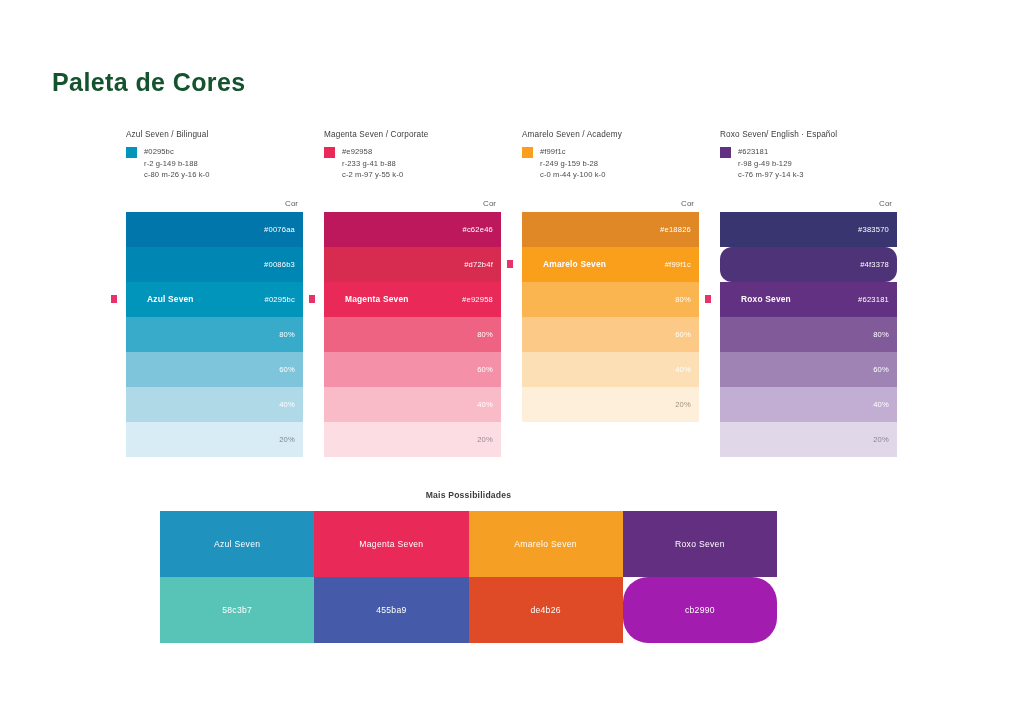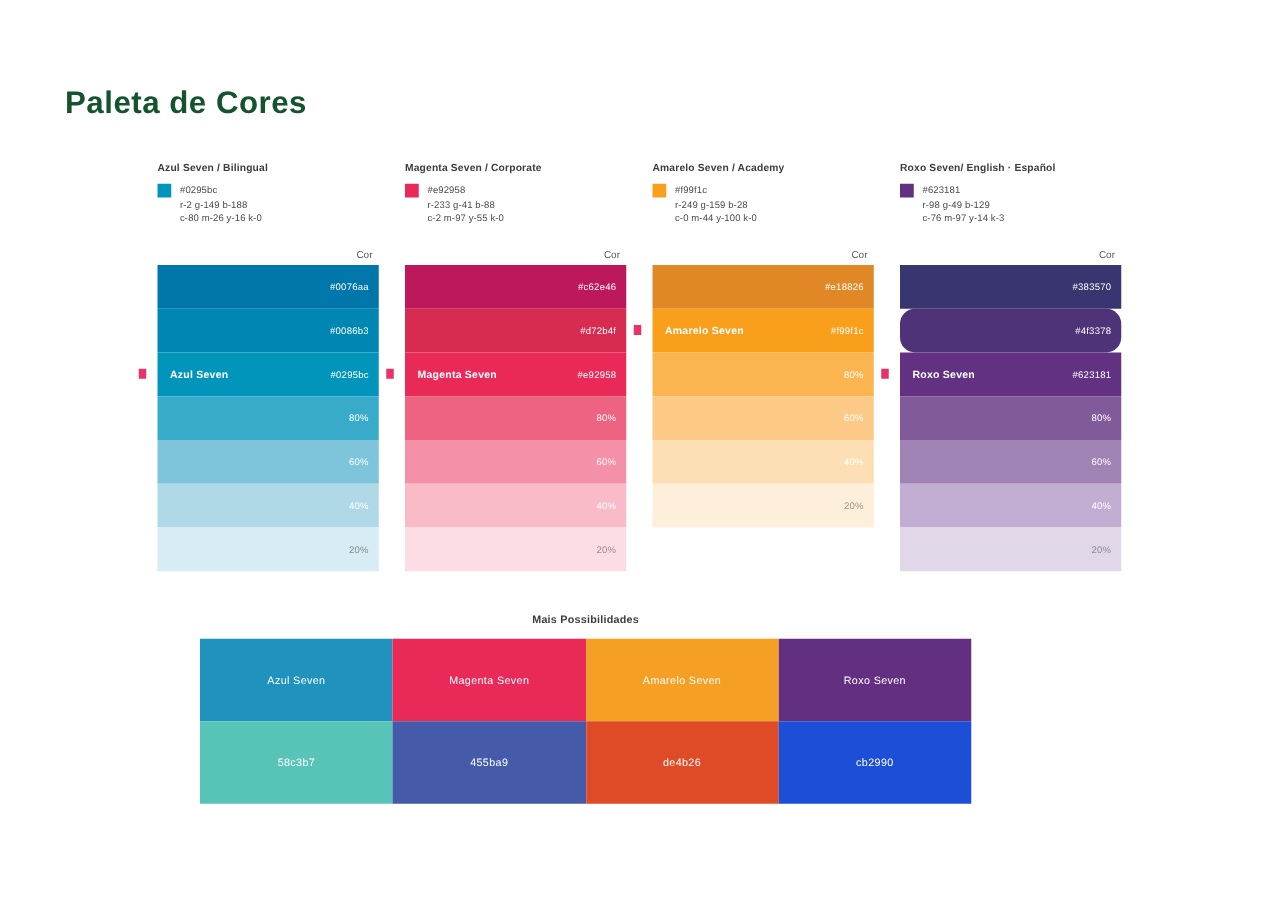--- a/index.html
+++ b/index.html
@@ -38,21 +38,21 @@
     justify-content: flex-start;
     gap: 21px;
   }
   .palette-column {
     width: 177px;
     position: relative;
   }
 
   .column-header {
     font-size: 8.2px;
-    font-weight: bold;
+    font-weight: normal;
     color: #3c3c3c;
     letter-spacing: 0.15px;
     margin-bottom: 7px;
     white-space: nowrap;
   }
   .column-meta {
     display: flex;
     align-items: flex-start;
     gap: 7px;
   }
@@ -80,21 +80,21 @@
 
   .swatch-stack {
     display: flex;
     flex-direction: column;
   }
   .swatch-row {
     height: 35px;
     display: flex;
     align-items: center;
     justify-content: space-between;
-    padding: 0 8px 0 10px;
+    padding: 0 8px 0 21px;
     box-sizing: border-box;
     position: relative;
   }
   .swatch-name {
     font-size: 8.4px;
     font-weight: bold;
     letter-spacing: 0.2px;
   }
   .swatch-value {
     font-size: 7.6px;
@@ -334,17 +334,17 @@
       </div>
       <div class="extras-cell named" style="background: rgb(88, 195, 183); color: rgb(255, 255, 255);">
         <span>58c3b7</span>
       </div>
       <div class="extras-cell named" style="background: rgb(69, 91, 169); color: rgb(255, 255, 255);">
         <span>455ba9</span>
       </div>
       <div class="extras-cell named" style="background: rgb(222, 75, 38); color: rgb(255, 255, 255);">
         <span>de4b26</span>
       </div>
-      <div class="extras-cell named" style="background: #1d4ed8; color: rgb(255, 255, 255);">
+      <div class="extras-cell named" style="background: #a21caf; color: rgb(255, 255, 255); border-radius: 25px;">
         <span>cb2990</span>
       </div>
     </div>
 </div>
 
 </body></html>

